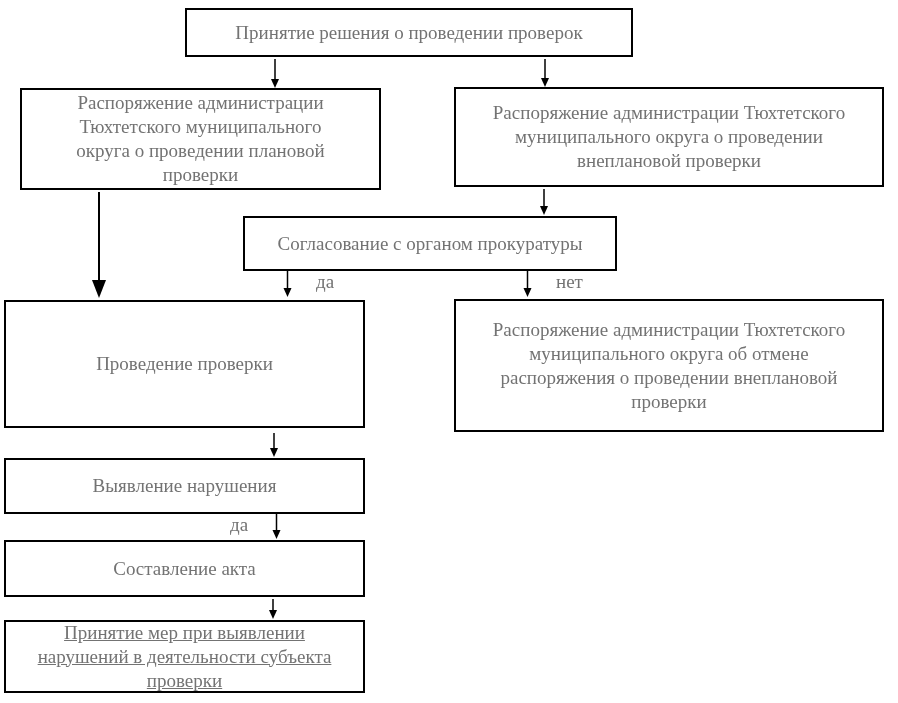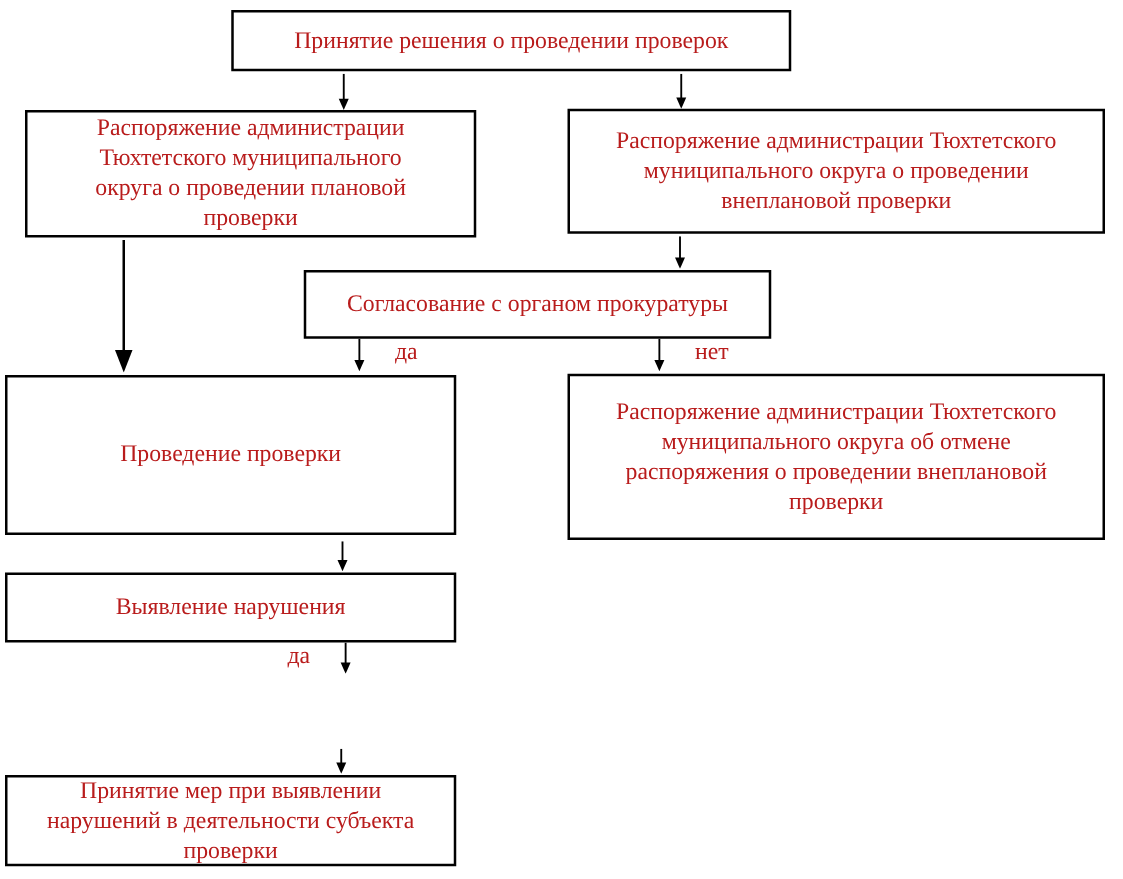--- a/index.html
+++ b/index.html
@@ -2,21 +2,21 @@
 <html><head>
 <meta charset="utf-8">
 <style>
   html, body { margin: 0; padding: 0; background: #ffffff; }
   .canvas {
     position: relative;
     width: 898px;
     height: 703px;
     background: #ffffff;
     font-family: "Liberation Serif", "DejaVu Serif", serif;
-    color: #b91c1c;
+    color: #737373;
     overflow: hidden;
   }
   .node {
     position: absolute;
     box-sizing: border-box;
     border: 2px solid #000000;
     background: #ffffff;
     display: flex;
     align-items: center;
     justify-content: center;
@@ -39,21 +39,21 @@
 
   
   #n-decision   { left: 185px; top: 8px;   width: 448px; height: 49px;  }
   #n-planned    { left: 20px;   top: 88px;  width: 361px; height: 102px; }
   #n-unplanned  { left: 454px; top: 87px;  width: 430px; height: 100px; }
   #n-prosecutor { left: 243px; top: 216px; width: 374px; height: 55px;  }
   #n-conduct    { left: 4px;   top: 300px; width: 361px; height: 128px; }
   #n-cancel     { left: 454px; top: 299px; width: 430px; height: 133px; }
   #n-violation  { left: 4px;   top: 458px; width: 361px; height: 56px; text-align: center;  }
   #n-act        { left: 4px;   top: 540px; width: 361px; height: 57px;  }
-  #n-measures   { left: 4px;   top: 620px; width: 361px; height: 73px;  }
+  #n-measures   { left: 4px;   top: 620px; width: 361px; height: 73px; text-decoration: underline;  }
 
   
   #a-dec-planned   { left: 269px; top: 59px;  }
   #a-dec-unplanned { left: 539px; top: 59px;  }
   #a-planned-long  { left: 91px;  top: 192px; }
   #a-unpl-pros     { left: 538px; top: 189px; }
   #a-conduct-viol  { left: 268px; top: 433px; }
   #a-act-measures  { left: 267px; top: 599px; }
 
   
@@ -81,20 +81,21 @@
 
   <div class="node" id="n-conduct">Проведение проверки</div>
 
   <div class="node" id="n-cancel">Распоряжение администрации Тюхтетского
 муниципального округа об отмене
 распоряжения о проведении внеплановой
 проверки</div>
 
   <div class="node" id="n-violation">Выявление нарушения</div>
 
+  <div class="node" id="n-act">Составление акта</div>
 
   <div class="node" id="n-measures">Принятие мер при выявлении
 нарушений в деятельности субъекта
 проверки</div>
 
   <svg class="arrow" id="a-dec-planned" width="12" height="29" viewBox="0 0 12 29">
     <line x1="6" y1="0" x2="6" y2="21" stroke="#000" stroke-width="1.5"></line>
     <polygon points="2,20 10,20 6,29" fill="#000"></polygon>
   </svg>
 

